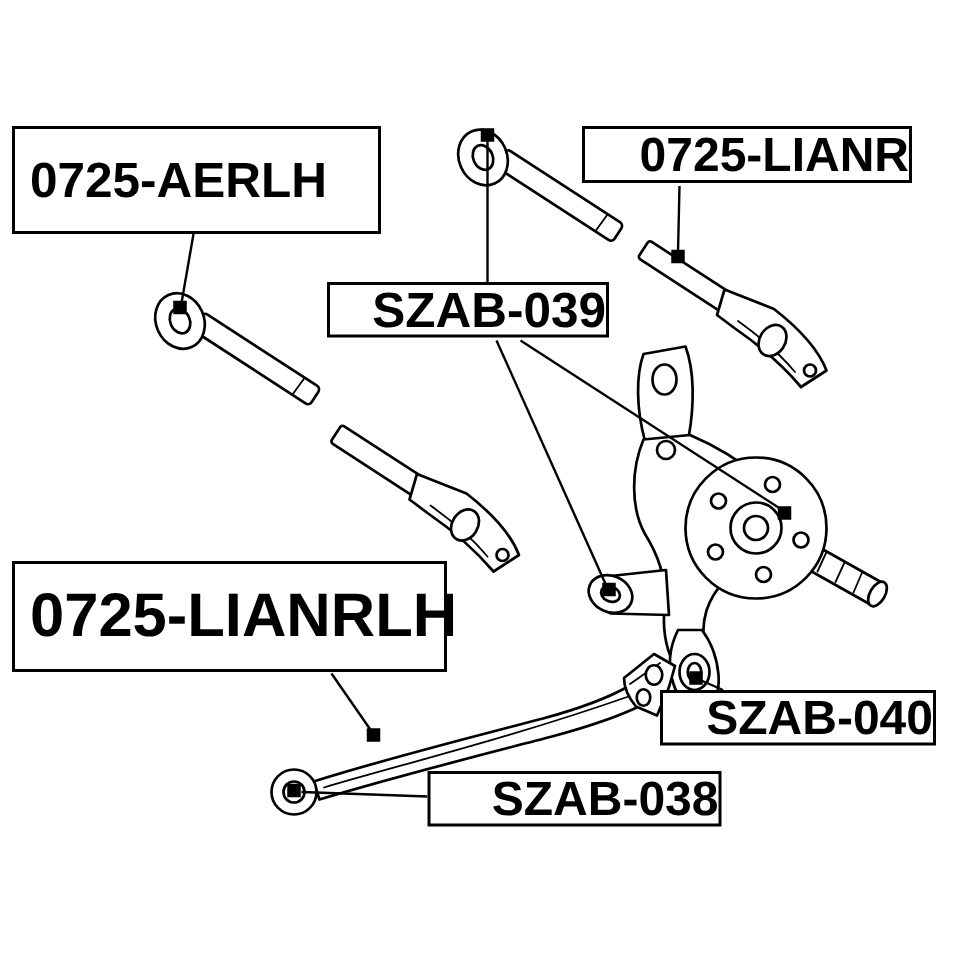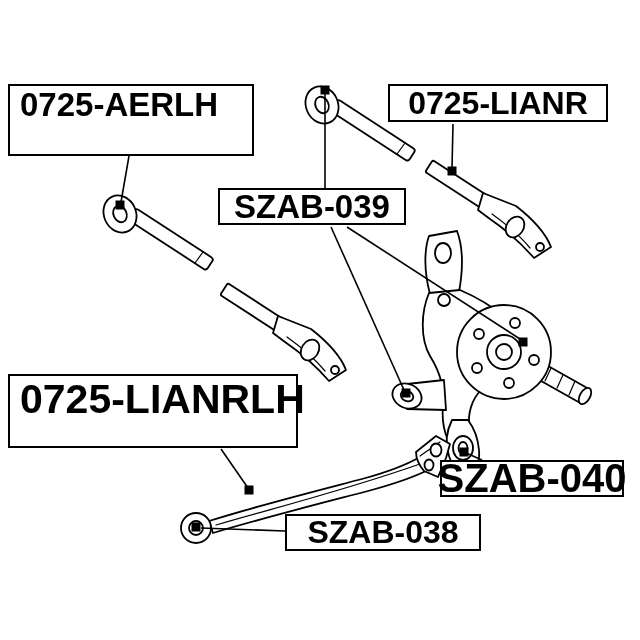--- a/index.html
+++ b/index.html
@@ -7,27 +7,27 @@
     position:relative;width:640px;height:640px;background:#ffffff;
     overflow:hidden;font-family:"Liberation Sans",sans-serif;
   }
   .stage svg{position:absolute;left:0;top:0;}
   .label{
     position:absolute;box-sizing:border-box;
     border:2px solid #000;background:#fff;color:#000;
     font-weight:bold;font-family:"Liberation Sans",sans-serif;
     white-space:nowrap;
   }
-  .multi{display:flex;flex-direction:column;justify-content:flex-start;padding:2px 10px;line-height:1.06;}
-  .single{display:flex;align-items:center;justify-content:center;text-align:center;}
+  .multi{display:flex;flex-direction:column;justify-content:center;padding:2px 10px;line-height:1.06;}
+  .single{display:flex;align-items:center;justify-content:flex-end;text-align:center;}
   .box-aer     {left:8px;  top:84px;  width:246px; height:72px; font-size:33px;}
   .box-lianr   {left:388px;top:84px;  width:220px; height:38px; font-size:32px;}
   .box-szab039 {left:218px;top:188px; width:188px; height:37px; font-size:33px;}
   .box-lianrlh {left:8px;  top:374px; width:290px; height:74px; font-size:41px;}
-  .box-szab040 {left:440px;top:460px; width:184px; height:37px; font-size:40px;}
+  .box-szab040 {left:440px;top:460px; width:184px; height:37px; font-size:32px;}
   .box-szab038 {left:285px;top:514px; width:196px; height:37px; font-size:32px;}
 </style>
 </head>
 <body>
 
 <div class="stage">
 
   <svg width="640" height="640" viewBox="0 0 640 640">
 
     <g stroke="#000" stroke-width="1.8" fill="#fff" stroke-linejoin="round" stroke-linecap="round">

